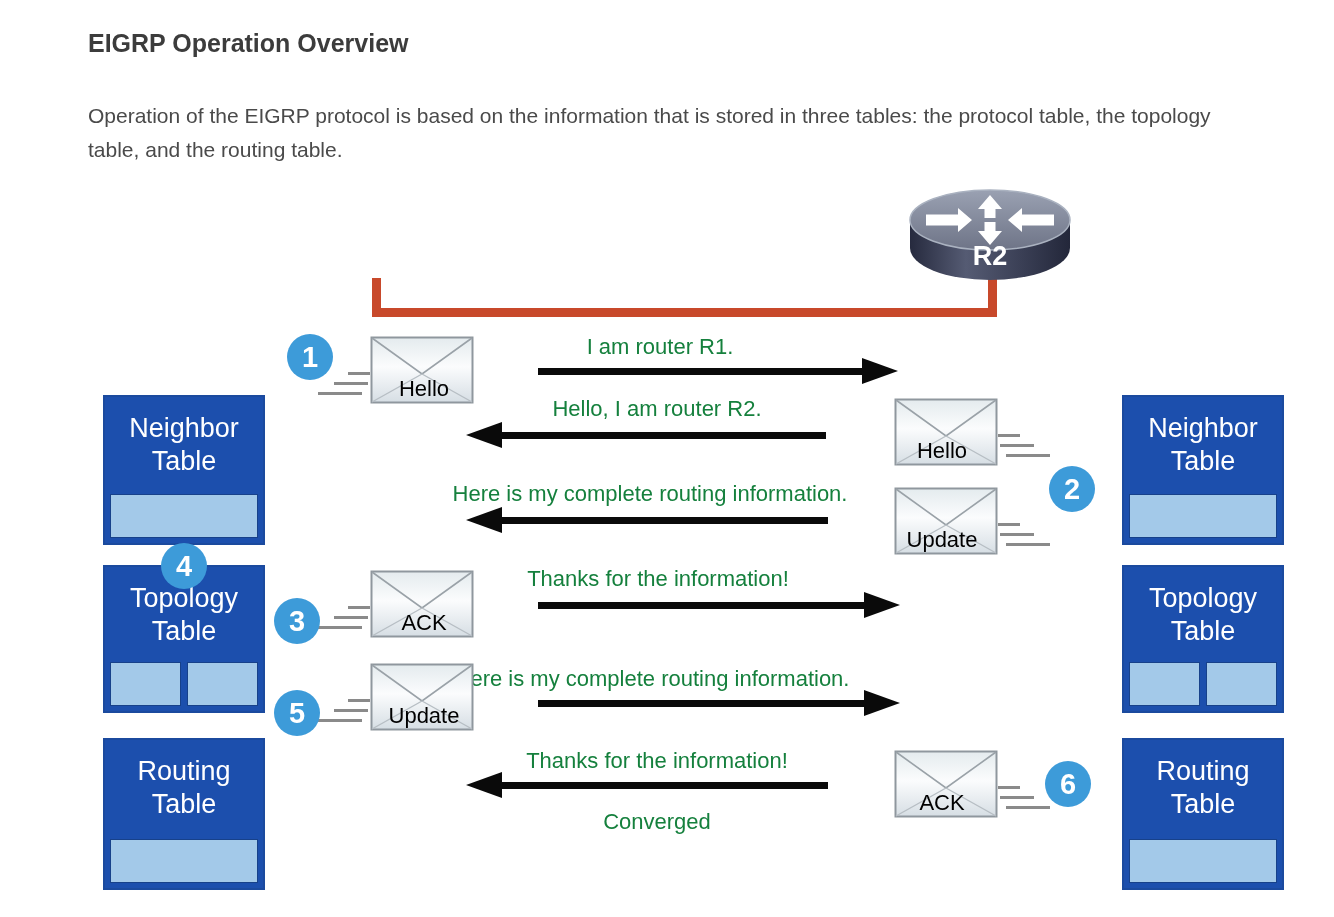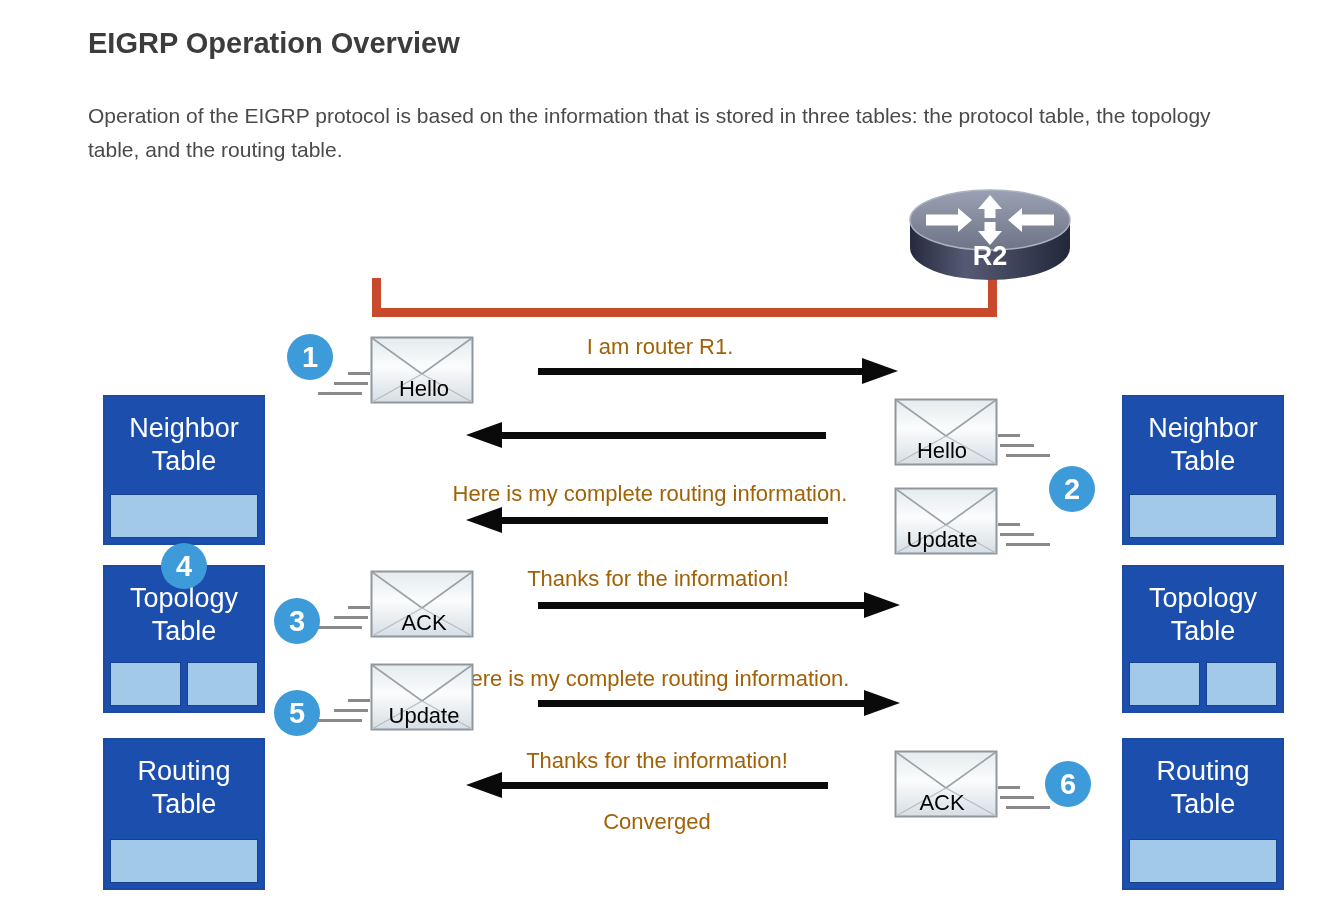--- a/index.html
+++ b/index.html
@@ -1,21 +1,21 @@
 <!DOCTYPE html>
 <html><head>
 <meta charset="utf-8">
 <style>
   html,body{margin:0;padding:0;background:#ffffff;}
   body{width:1334px;height:917px;position:relative;overflow:hidden;
        font-family:"Liberation Sans",sans-serif;}
   .abs{position:absolute;}
 
   
-  .title{left:88px;top:24px;font-size:29px;font-weight:700;color:#3c3c3c;line-height:38px;}
+  .title{left:88px;top:24px;font-size:25px;font-weight:700;color:#3c3c3c;line-height:38px;}
   .intro{left:88px;top:99px;width:1162px;font-size:21px;color:#4a4a4a;line-height:34px;}
 
   
   .router{width:164px;height:96px;z-index:3;}
   .router svg{display:block;width:100%;height:100%;overflow:visible;}
   .router text{font-family:"Liberation Sans",sans-serif;}
 
   
   .red{background:#c8492b;z-index:1;}
 
@@ -37,21 +37,21 @@
   .env text{font-size:22px;fill:#000;font-family:"Liberation Sans",sans-serif;}
   .sl i{position:absolute;height:3px;background:#8a8a8a;}
   .sl.slleft i:nth-child(1){top:36px;left:-16px;width:22px;}
   .sl.slleft i:nth-child(2){top:46px;left:-30px;width:34px;}
   .sl.slleft i:nth-child(3){top:56px;left:-46px;width:44px;}
   .sl.slright i:nth-child(1){top:36px;right:-16px;width:22px;}
   .sl.slright i:nth-child(2){top:46px;right:-30px;width:34px;}
   .sl.slright i:nth-child(3){top:56px;right:-46px;width:44px;}
 
   
-  .msg{transform:translateX(-50%);font-size:22px;color:#a16207;white-space:nowrap;z-index:2;}
+  .msg{transform:translateX(-50%);font-size:22px;color:#15803d;white-space:nowrap;z-index:2;}
   .arrow{height:26px;z-index:2;}
   .arrow .shaft{position:absolute;top:10px;height:7px;background:#0a0a0a;}
   .arrow .head{position:absolute;top:0;width:0;height:0;
                border-top:13px solid transparent;border-bottom:13px solid transparent;}
   .arrow.dirright .shaft{left:0;right:30px;}
   .arrow.dirright .head{right:0;border-left:36px solid #0a0a0a;}
   .arrow.dirleft .shaft{left:30px;right:0;}
   .arrow.dirleft .head{left:0;border-right:36px solid #0a0a0a;}
 </style>
 </head>
@@ -218,20 +218,21 @@
       <text x="48" y="60" text-anchor="middle">ACK</text>
     </svg>
     <div class="sl slright">
         <i></i>
         <i></i>
         <i></i>
       </div>
   </div>
 
   <div class="abs msg" style="left:660px;top:334px;">I am router R1.</div>
+  <div class="abs msg" style="left:657px;top:396px;">Hello, I am router R2.</div>
   <div class="abs msg" style="left:650px;top:481px;">Here is my complete routing information.</div>
   <div class="abs msg" style="left:658px;top:566px;">Thanks for the information!</div>
   <div class="abs msg" style="left:652px;top:666px;">Here is my complete routing information.</div>
   <div class="abs msg" style="left:657px;top:748px;">Thanks for the information!</div>
   <div class="abs msg" style="left:657px;top:809px;">Converged</div>
 
   <div class="abs arrow dirright" style="left:538px;top:358px;width:360px;">
     <div class="shaft"></div>
       <div class="head"></div>
   </div>

